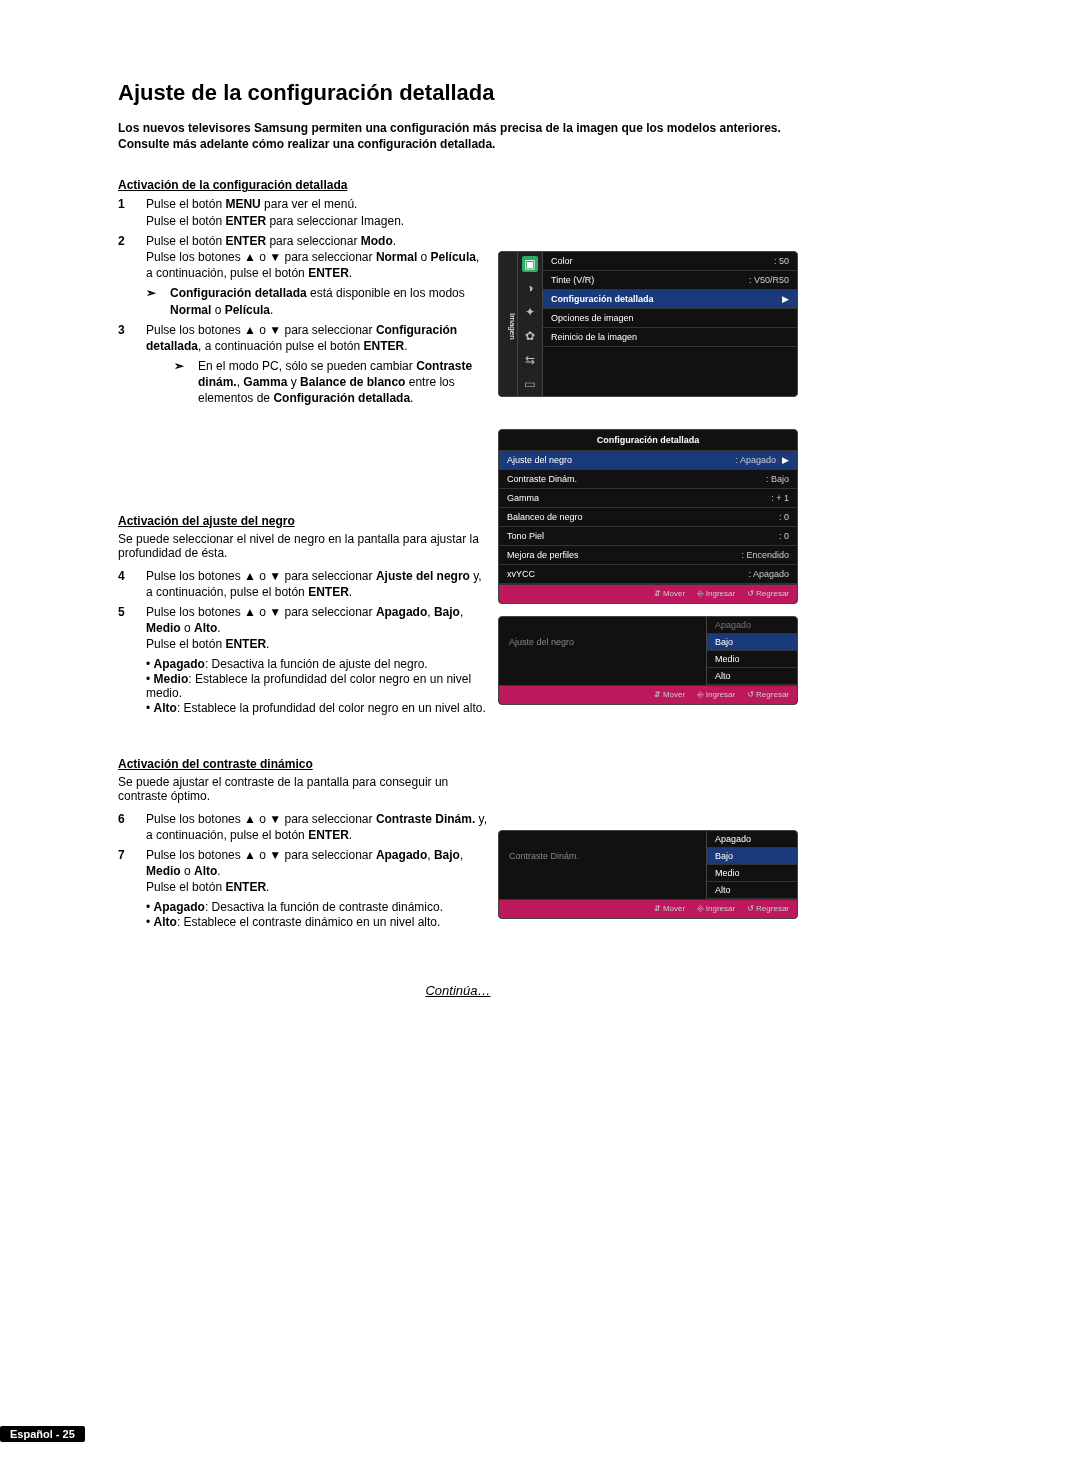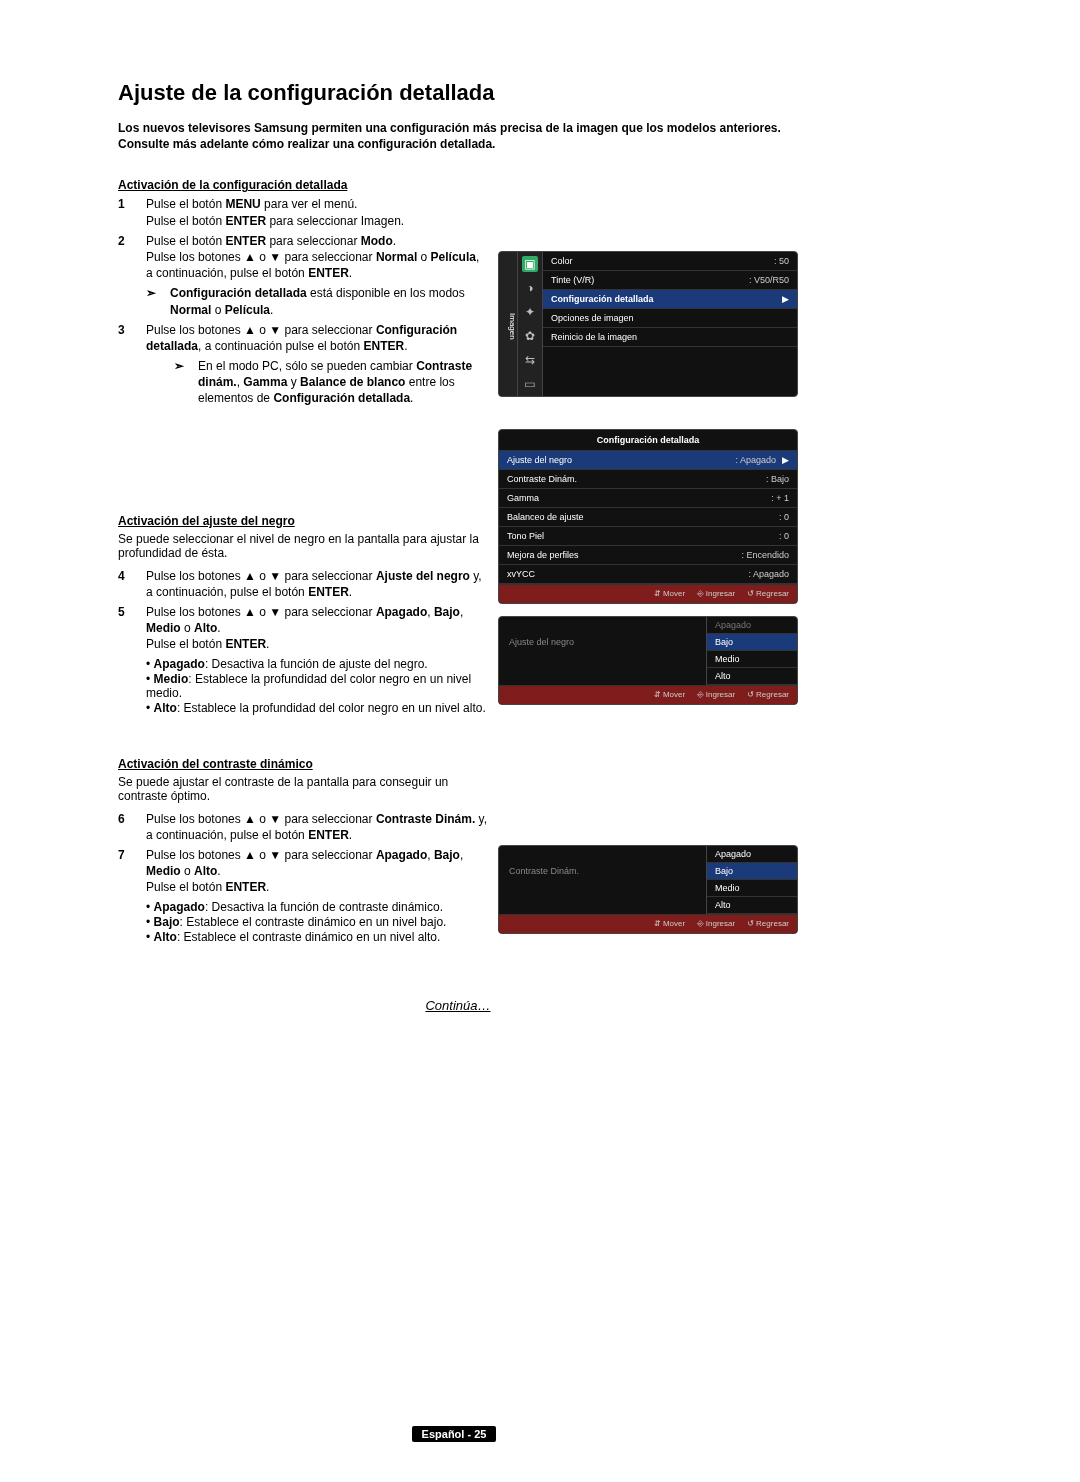--- a/index.html
+++ b/index.html
@@ -78,21 +78,21 @@
   }
   .osd-row .lab { flex: 1; }
   .osd-row .val { color: #ccc; }
   .osd-row.sel { background: #1b3a7a; }
   .osd-row.sel .tri { color: #fff; }
   .tri { margin-left: 6px; }
 
   .osd-title { text-align: center; padding: 5px 0; border-bottom: 1px solid #333; font-weight: bold; }
   .osd-footer {
     display: flex; justify-content: flex-end; gap: 12px;
-    padding: 4px 8px; background: #7f1d1d; font-size: 8px; color: #ccc;
+    padding: 4px 8px; background: #be185d; font-size: 8px; color: #ccc;
     border-top: 1px solid #333;
   }
 
   .osd-popup {
     display: flex;
   }
   .osd-popup .left {
     flex: 1; color: #888; padding: 20px 10px;
   }
   .osd-popup .opts {
@@ -102,21 +102,20 @@
     padding: 3px 8px; border-bottom: 1px solid #333;
   }
   .osd-popup .opts .opt.dim { color: #777; }
   .osd-popup .opts .opt.sel { background: #1b3a7a; color: #fff; }
 
   .continua { font-style: italic; text-decoration: underline; text-align: center; margin-top: 52px; font-size: 13px; }
 
   .page-footer {
     position: absolute;
     left: 0; right: 0; bottom: 40px;
-    text-align: center;
     text-decoration: underline;
   }
   .page-footer .pill {
     display: inline-block;
     background: #000; color: #fff;
     padding: 2px 10px; border-radius: 2px;
     font-size: 11px; font-weight: bold;
   }
 </style>
 </head>
@@ -225,21 +224,21 @@
             </div>
             <div class="osd-row">
               <span class="lab">Contraste Dinám.</span>
               <span class="val">: Bajo</span>
             </div>
             <div class="osd-row">
               <span class="lab">Gamma</span>
               <span class="val">: + 1</span>
             </div>
             <div class="osd-row">
-              <span class="lab">Balanceo de ajuste</span>
+              <span class="lab">Balanceo de negro</span>
               <span class="val">: 0</span>
             </div>
             <div class="osd-row">
               <span class="lab">Tono Piel</span>
               <span class="val">: 0</span>
             </div>
             <div class="osd-row">
               <span class="lab">Mejora de perfiles</span>
               <span class="val">: Encendido</span>
             </div>
@@ -283,21 +282,20 @@
         <div class="num">6</div>
         <div class="body">Pulse los botones ▲ o ▼ para seleccionar <b>Contraste Dinám.</b> y, a continuación, pulse el botón <b>ENTER</b>.</div>
       </div>
       <div class="step">
         <div class="num">7</div>
         <div class="body">Pulse los botones ▲ o ▼ para seleccionar <b>Apagado</b>, <b>Bajo</b>, <b>Medio</b> o <b>Alto</b>.<br>Pulse el botón <b>ENTER</b>.</div>
       </div>
 
       <div class="bullets">
         <div class="b"><span class="k">Apagado</span><span>: Desactiva la función de contraste dinámico.</span></div>
-        <div class="b"><span class="k">Bajo</span><span>: Establece el contraste dinámico en un nivel bajo.</span></div>
         <div class="b"><span class="k">Alto</span><span>: Establece el contraste dinámico en un nivel alto.</span></div>
       </div>
     </div>
 
     <div class="osd-col" style="padding-top:46px">
       <div class="osd-panel">
         <div class="osd-popup">
           <div class="left">Contraste Dinám.</div>
           <div class="opts" id="osd4-opts">
               <div class="opt">Apagado</div>

